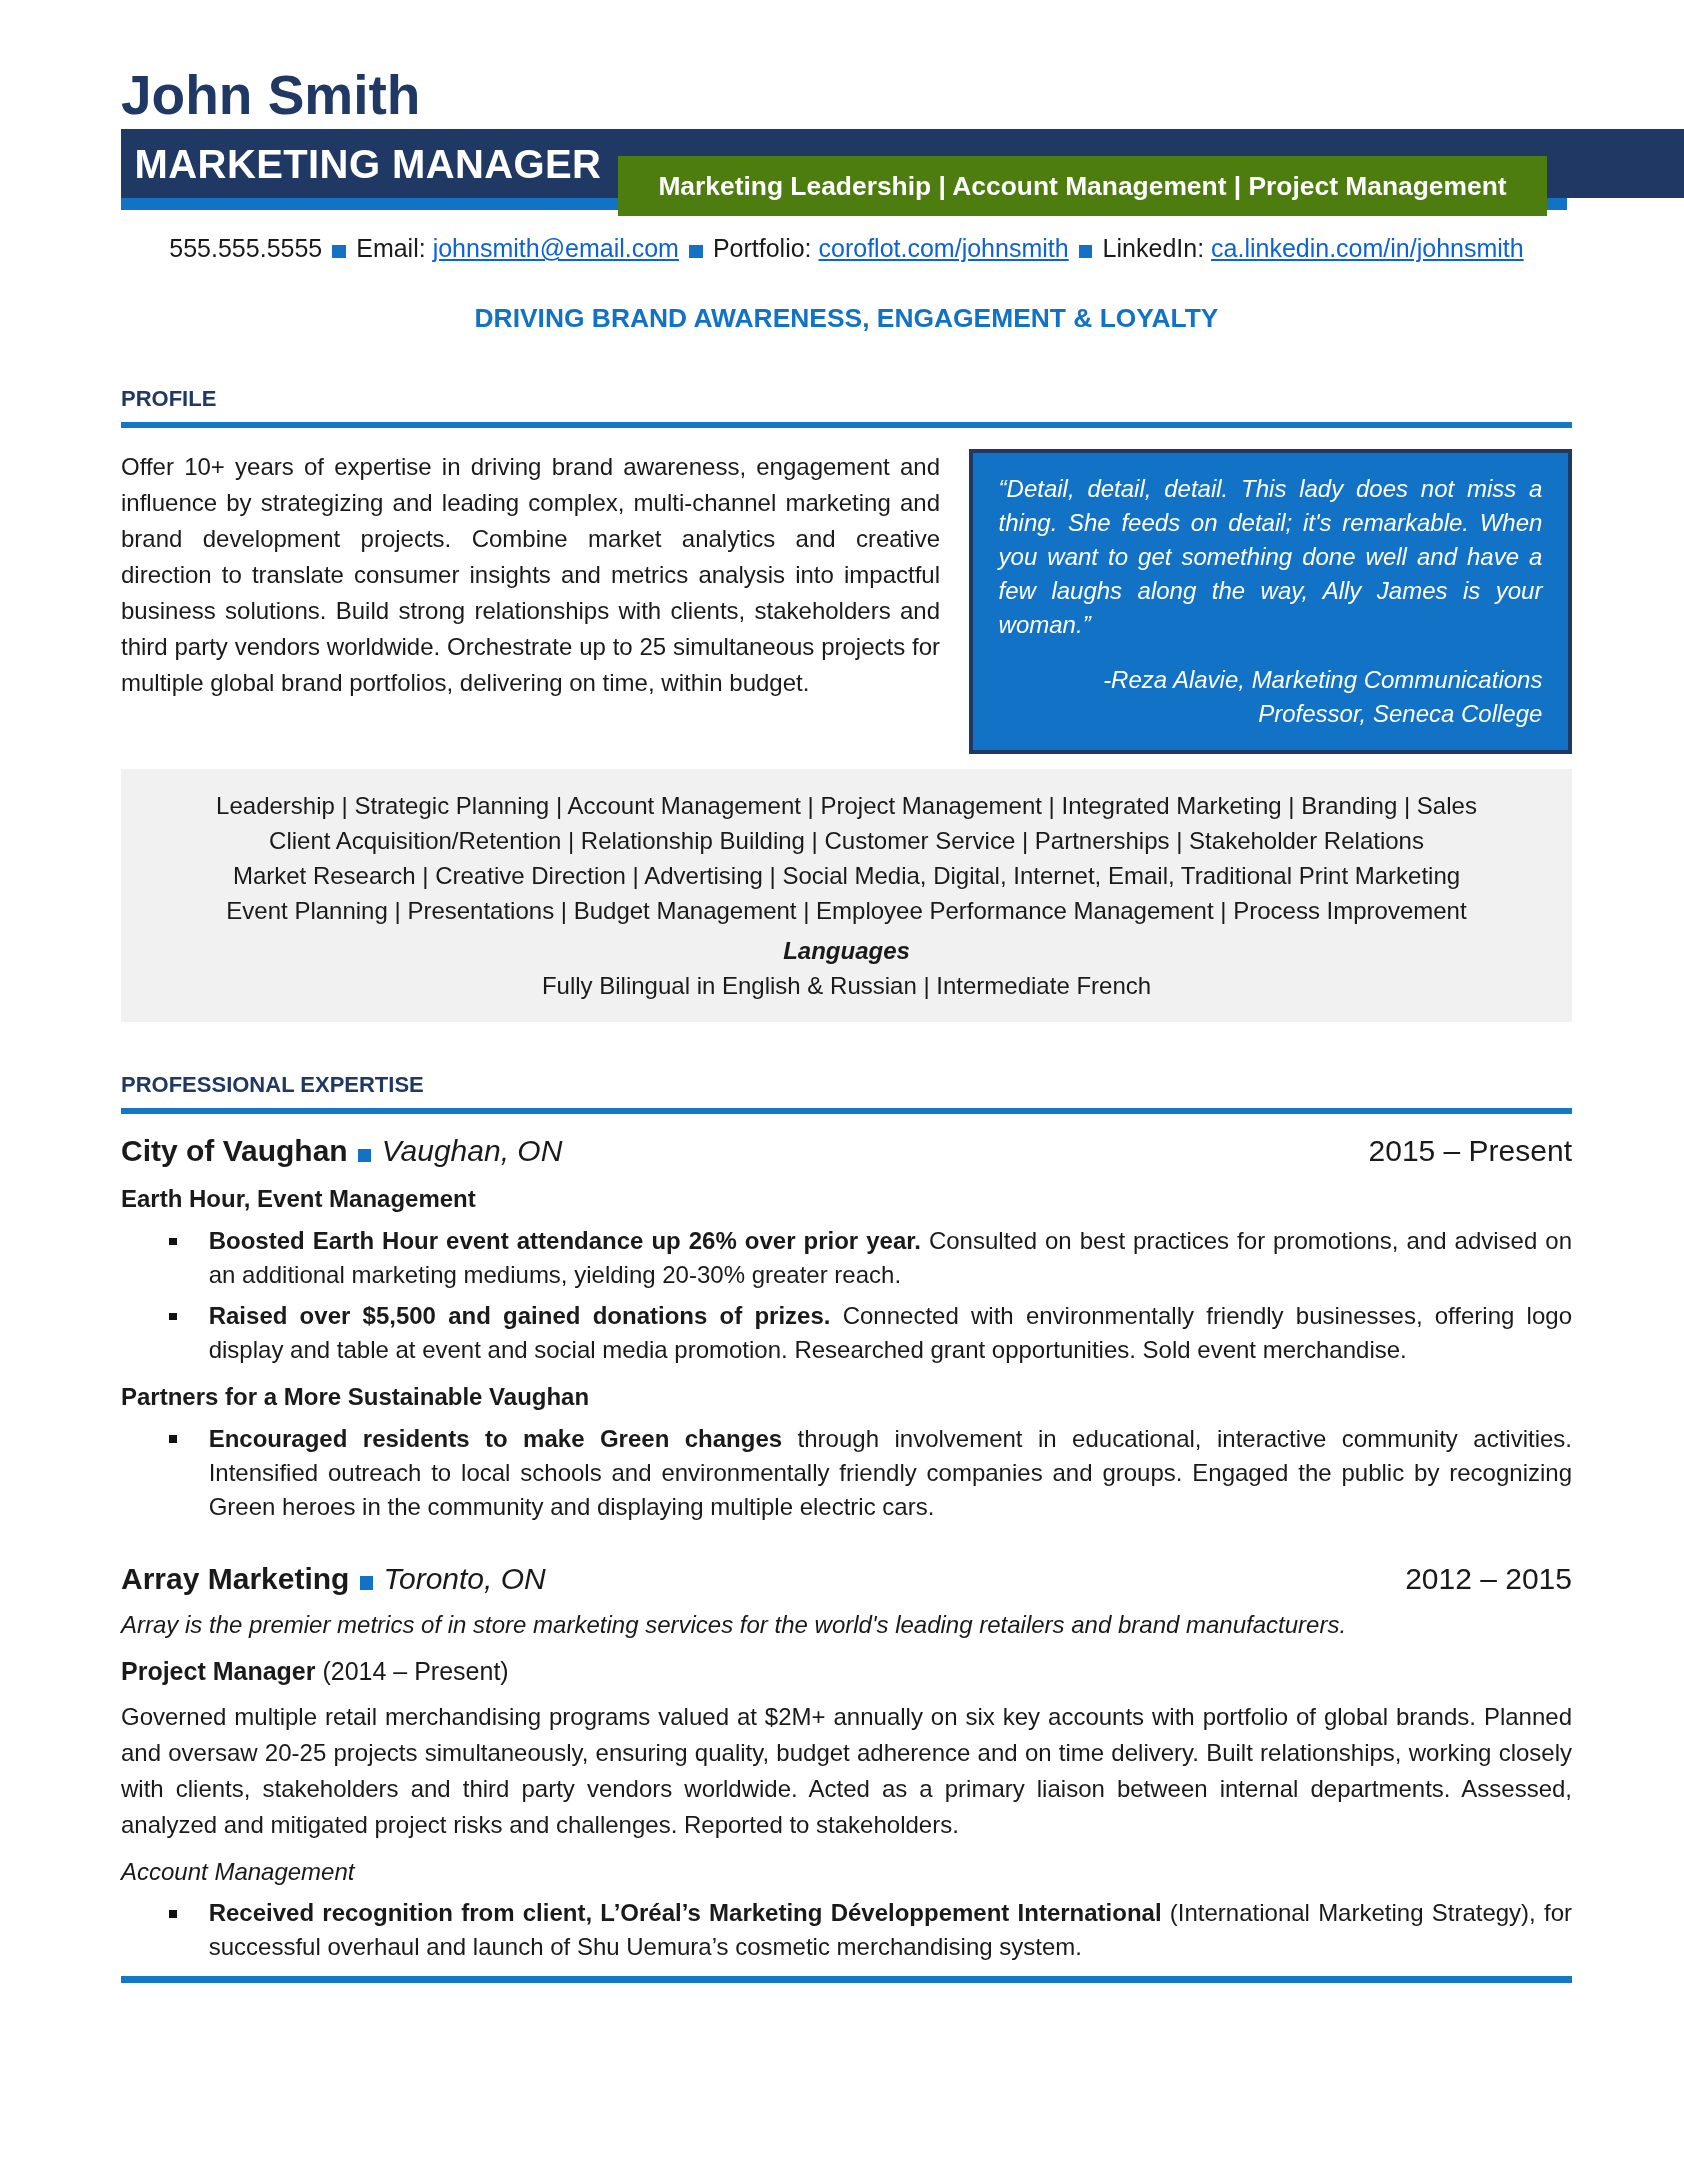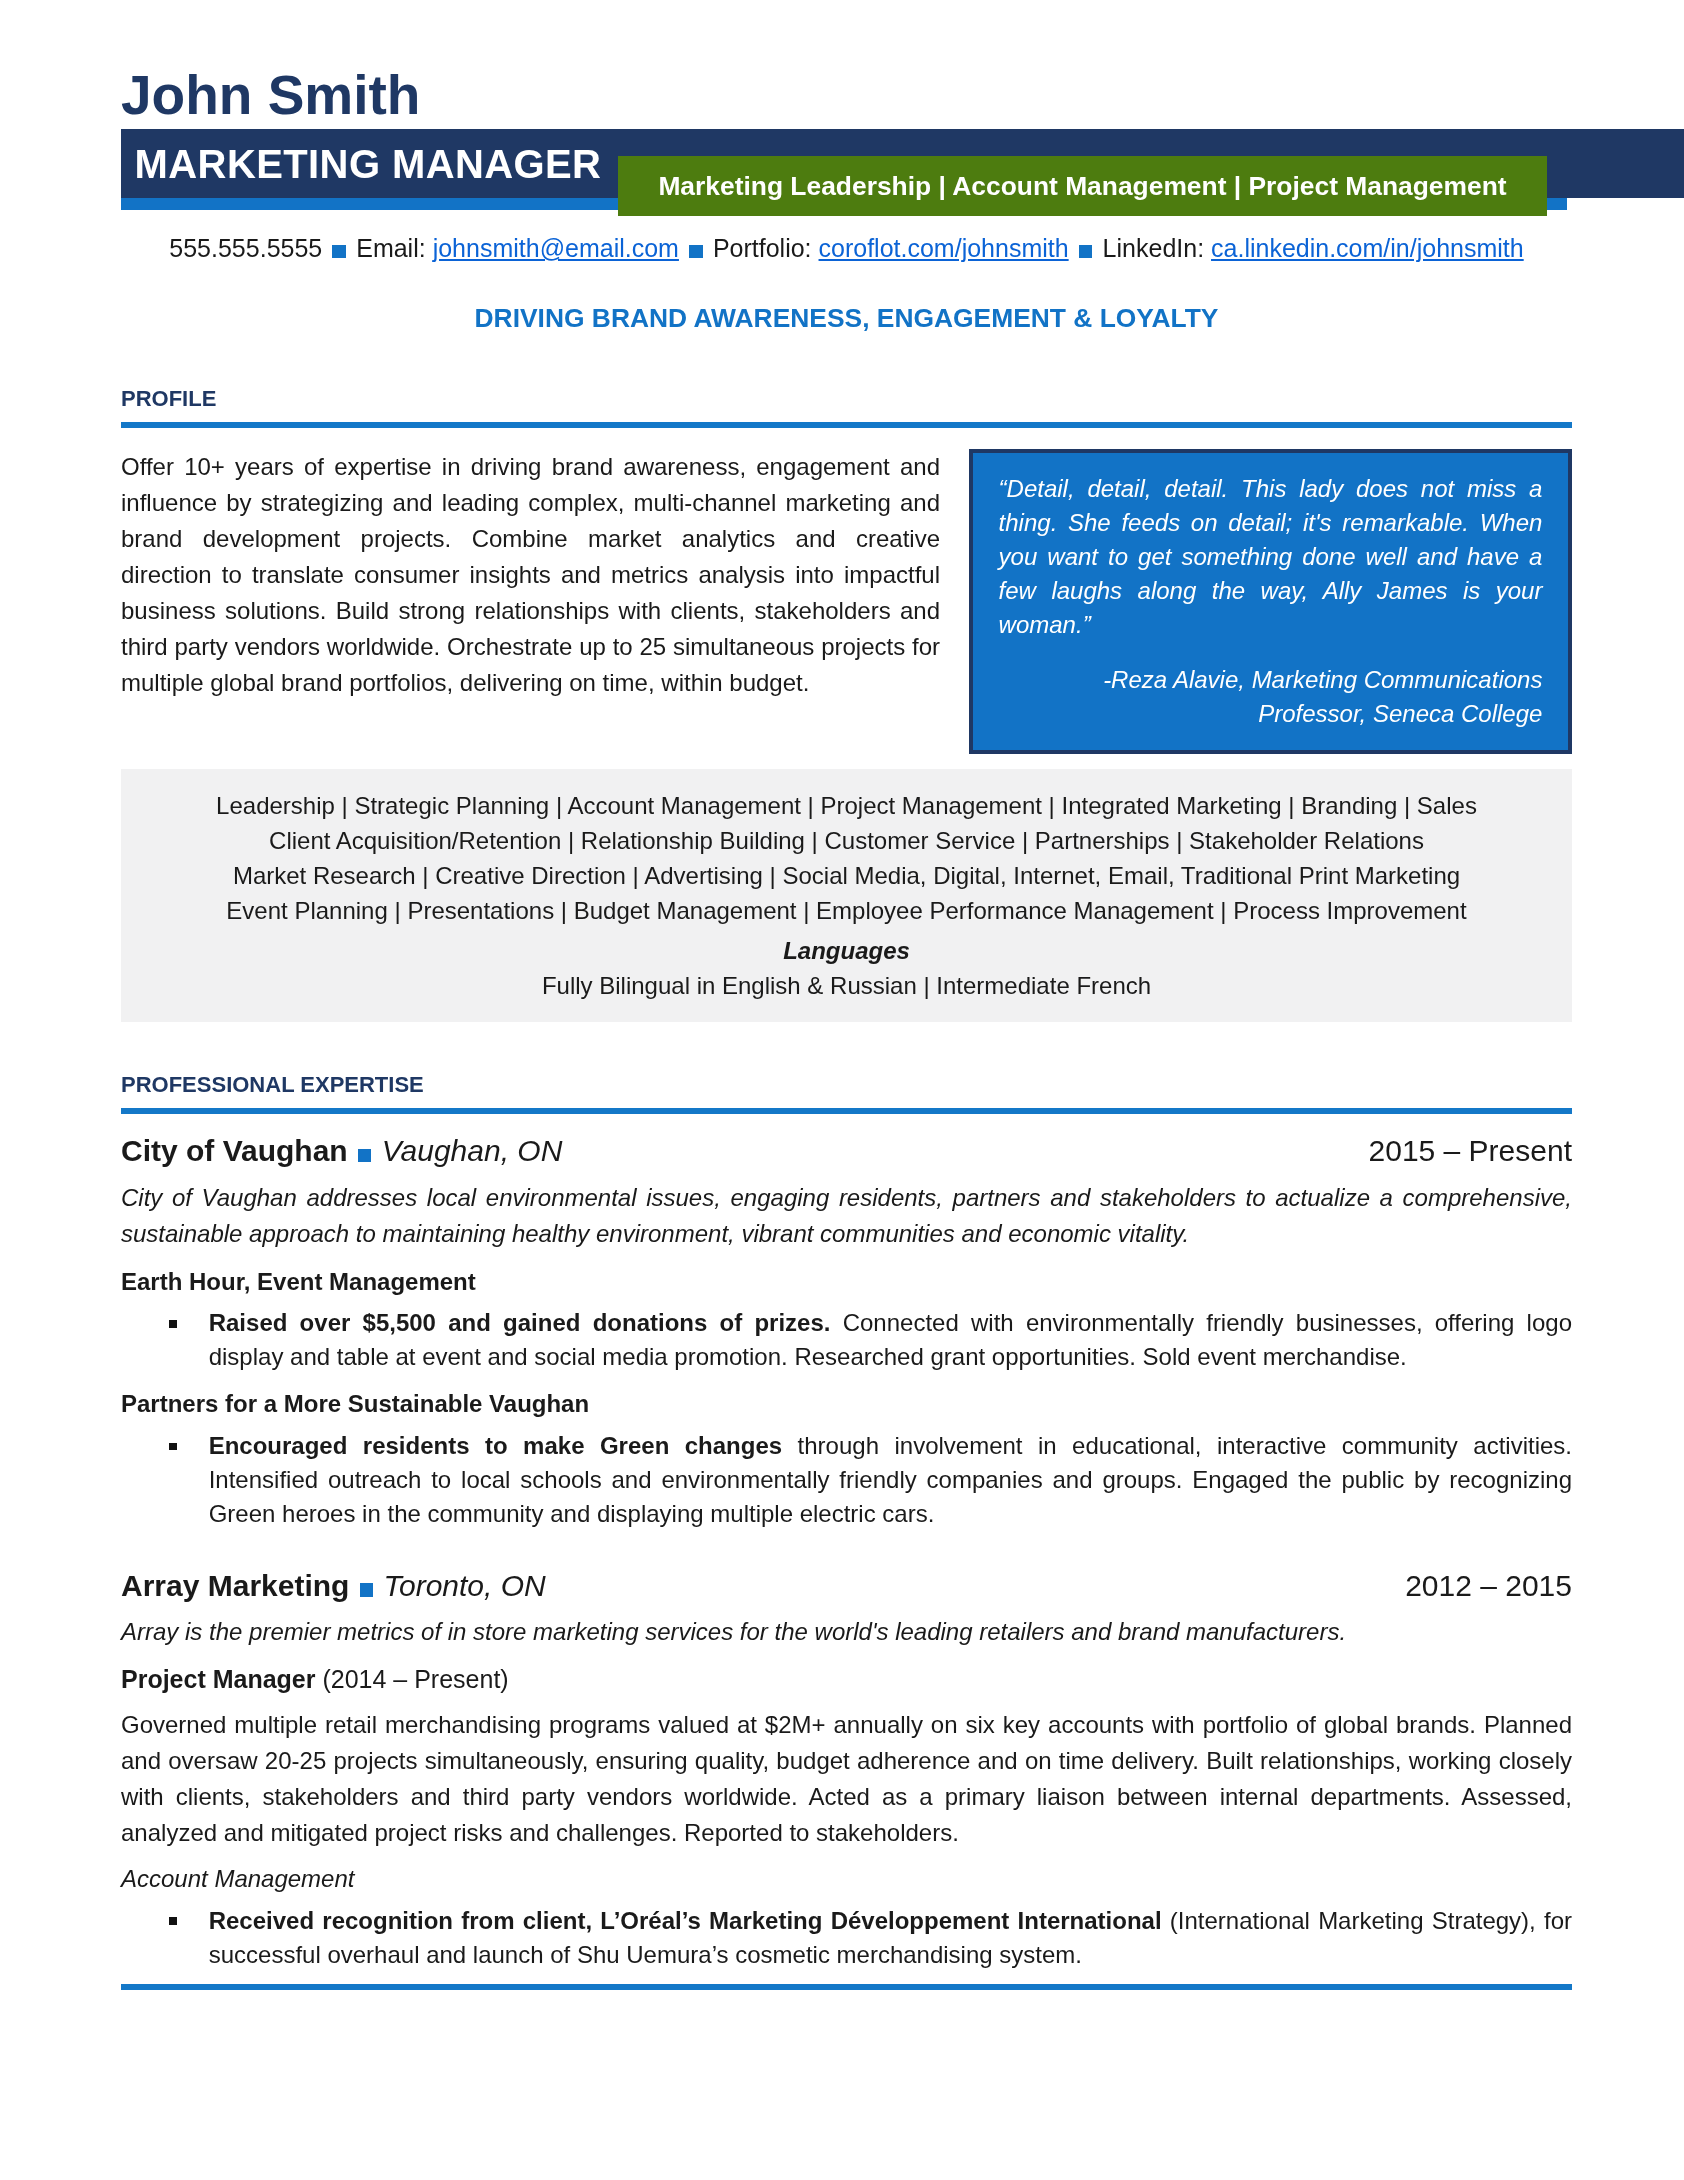--- a/index.html
+++ b/index.html
@@ -146,24 +146,27 @@
 
   <div class="section-heading">PROFESSIONAL EXPERTISE</div>
   <div class="rule"></div>
 
   <div class="job-header">
     <div>
       <span class="company">City of Vaughan</span><span class="blue-sq"></span><span class="location">Vaughan, ON</span>
     </div>
     <div class="dates">2015 – Present</div>
   </div>
-  <div class="company-desc">City of Vaughan addresses local environmental issues, engaging residents, partners and stakeholders to actualize a comprehensive, sustainable approach to maintaining healthy environment, vibrant communities and economic vitality.</div>
 
   <div class="group-title">Earth Hour, Event Management</div>
 
+  <div class="bullet">
+    <span class="sq-bullet"></span>
+    <span class="bullet-text"><span class="b">Boosted Earth Hour event attendance up 26% over prior year.</span><span> Consulted on best practices for promotions, and advised on an additional marketing mediums, yielding 20-30% greater reach.</span></span>
+  </div>
   <div class="bullet">
     <span class="sq-bullet"></span>
     <span class="bullet-text"><span class="b">Raised over $5,500 and gained donations of prizes.</span><span> Connected with environmentally friendly businesses, offering logo display and table at event and social media promotion. Researched grant opportunities. Sold event merchandise.</span></span>
   </div>
 
   <div class="group-title">Partners for a More Sustainable Vaughan</div>
 
   <div class="bullet">
     <span class="sq-bullet"></span>
     <span class="bullet-text"><span class="b">Encouraged residents to make Green changes</span><span> through involvement in educational, interactive community activities. Intensified outreach to local schools and environmentally friendly companies and groups. Engaged the public by recognizing Green heroes in the community and displaying multiple electric cars.</span></span>

